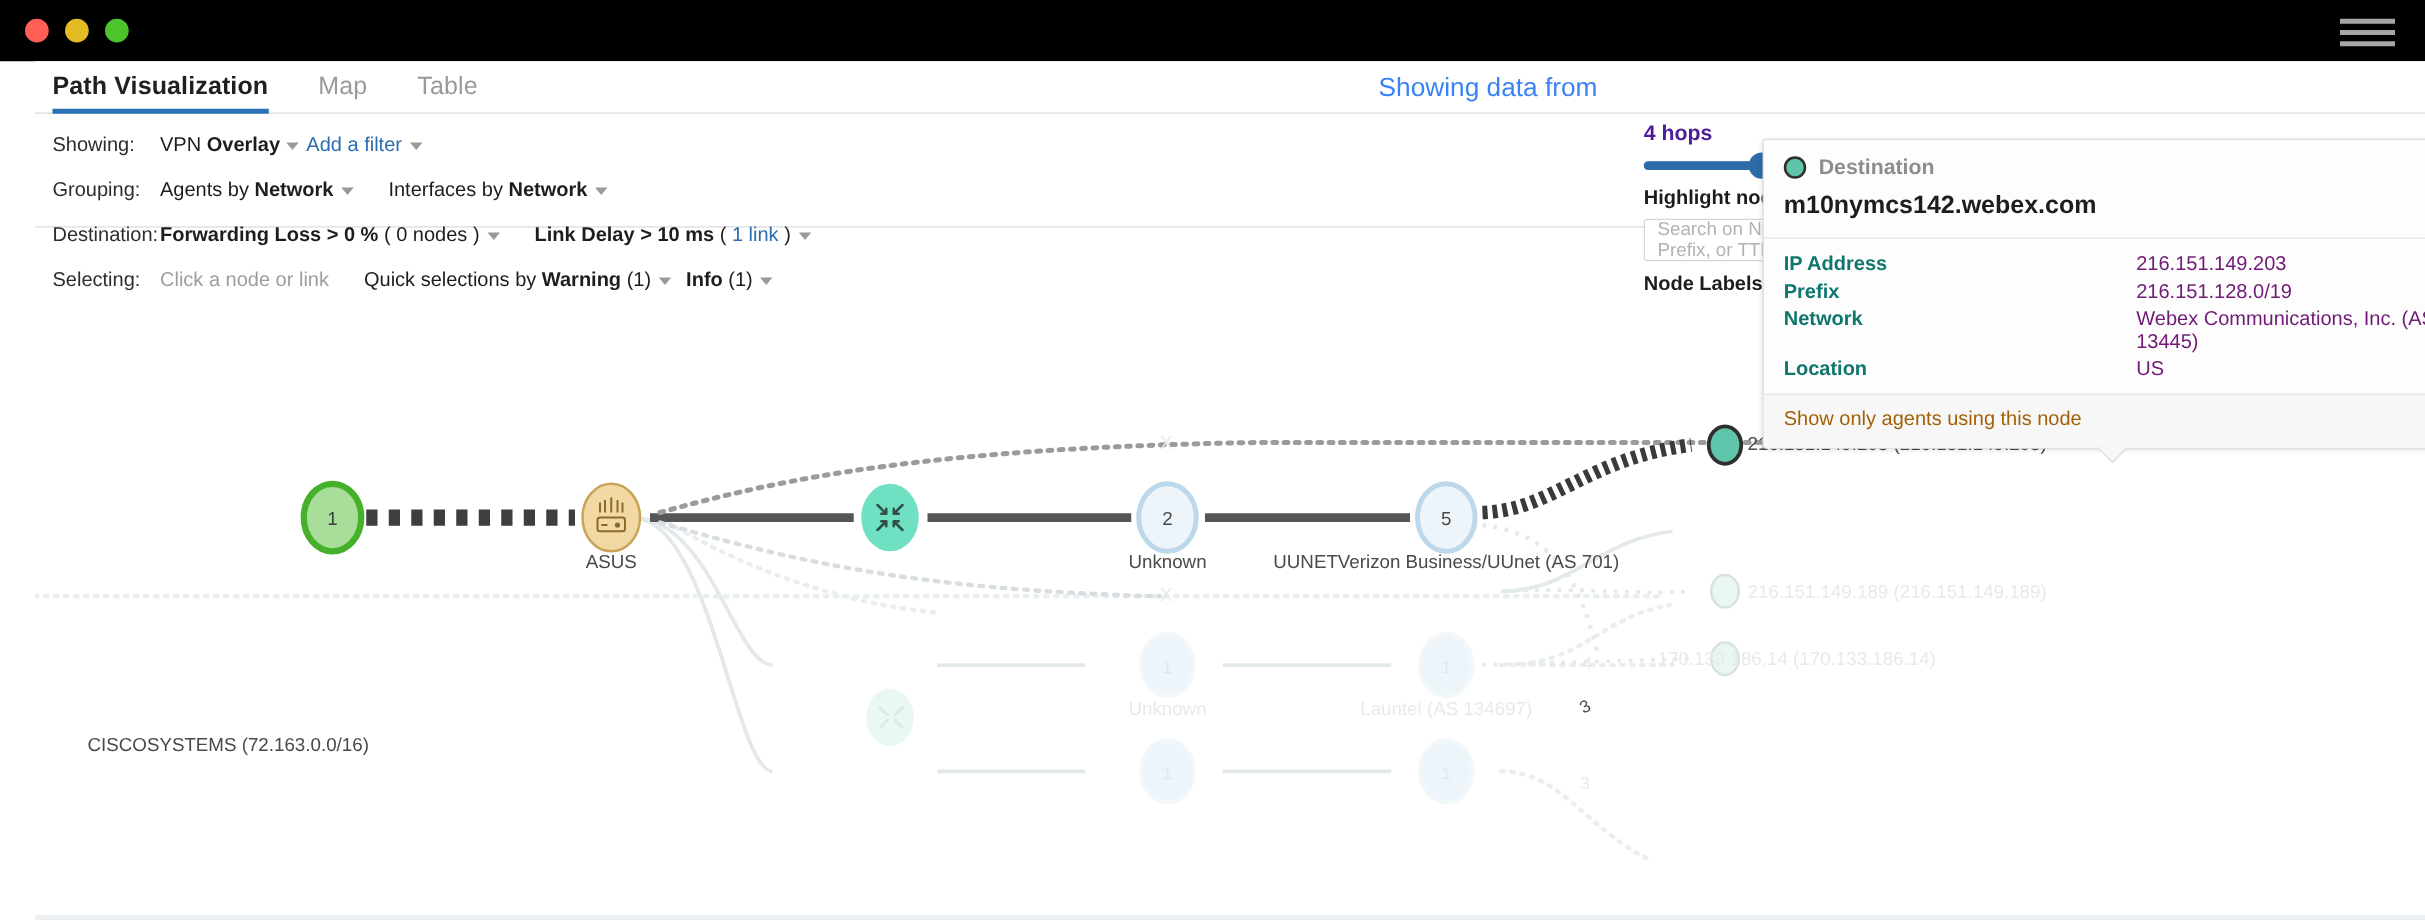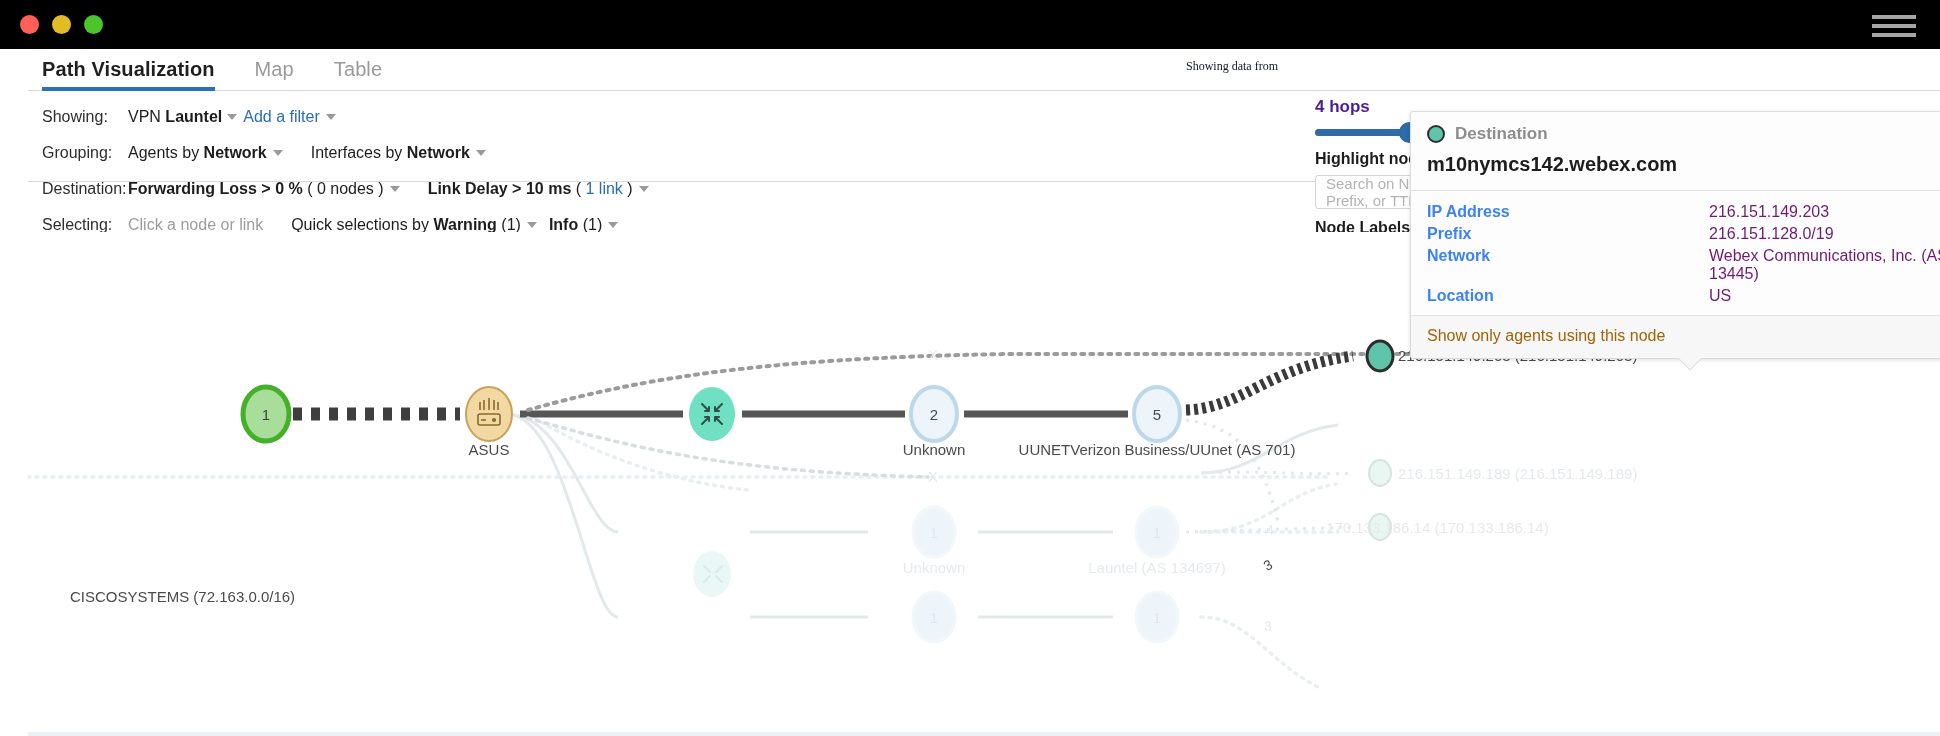--- a/index.html
+++ b/index.html
@@ -42,21 +42,21 @@
     font-size:20px; color:#9a9a9a; padding:0 0 9px 0; margin-right:40px;
     cursor:pointer; position:relative; letter-spacing:0.1px;
   }
   .tab.active{ color:#1f1f1f; font-weight:bold; }
   .tab.active:after{
     content:""; position:absolute; left:0; right:0; bottom:-1px; height:4px;
     background:#2c70b5;
   }
   .showing-data{
     position:absolute; right:690px; top:10px;
-    font-size:12px; color:#0f172a; white-space:nowrap;font-family:Liberation Serif, serif;
+    font-size:21px; color:#3b82f6; white-space:nowrap;
   }
 
   
   .faded-date{
     position:absolute; left:1386px; top:60px; font-size:16px;
     color:#f3f3f3; white-space:nowrap; z-index:1;
   }
   .faded-navbtns{
     position:absolute; left:1740px; top:63px; z-index:1;
     display:flex; gap:6px; align-items:center;
@@ -149,21 +149,21 @@
     width:18px; height:18px; border-radius:50%;
     background:#5ec4aa; border:2px solid #2e2e2e;
   }
   .tt-kind-label{ font-size:17px; font-weight:bold; color:#8d8d8d; }
   .tt-title{ margin-top:9px; font-size:20px; font-weight:bold; color:#1d1d1d; }
   .tt-body{
     border-top:1px solid #e4e4e4; padding:12px 16px 10px 16px;
     display:grid; grid-template-columns:282px 1fr; row-gap:4px;
     font-size:16px;
   }
-  .tt-k{ color:#3b82f6; font-weight:bold; }
+  .tt-k{ color:#0f766e; font-weight:bold; }
   .tt-v{ color:#701a75; }
   .tt-foot{
     border-top:1px solid #e4e4e4; padding:11px 16px 13px 16px;
     background:#f7f7f7;
   }
   .tt-link{ font-size:16px; color:#a16207; cursor:pointer; }
   .tt-arrow{
     position:absolute; left:calc(50% - 13px); bottom:-13px;
     width:26px; height:13px; overflow:hidden;
   }
@@ -210,21 +210,21 @@
   <div class="faded-0hops">0 hops</div>
   <div class="faded-slider">
       <span class="knob"></span>
     </div>
 
   <div class="filters">
 
     <div class="frow">
       <div class="flabel">Showing:</div>
       <div class="fitem">
-        <span class="plain">VPN</span>&nbsp;<span class="strong">Launtel</span><span class="caret tight"></span>
+        <span class="plain">VPN</span>&nbsp;<span class="strong">Overlay</span><span class="caret tight"></span>
       </div>
       <div class="fitem" style="margin-left:-22px">
         <span class="link-blue">Add a filter</span>
           <span class="caret"></span>
       </div>
     </div>
 
     <div class="frow">
       <div class="flabel">Grouping:</div>
       <div class="fitem">

